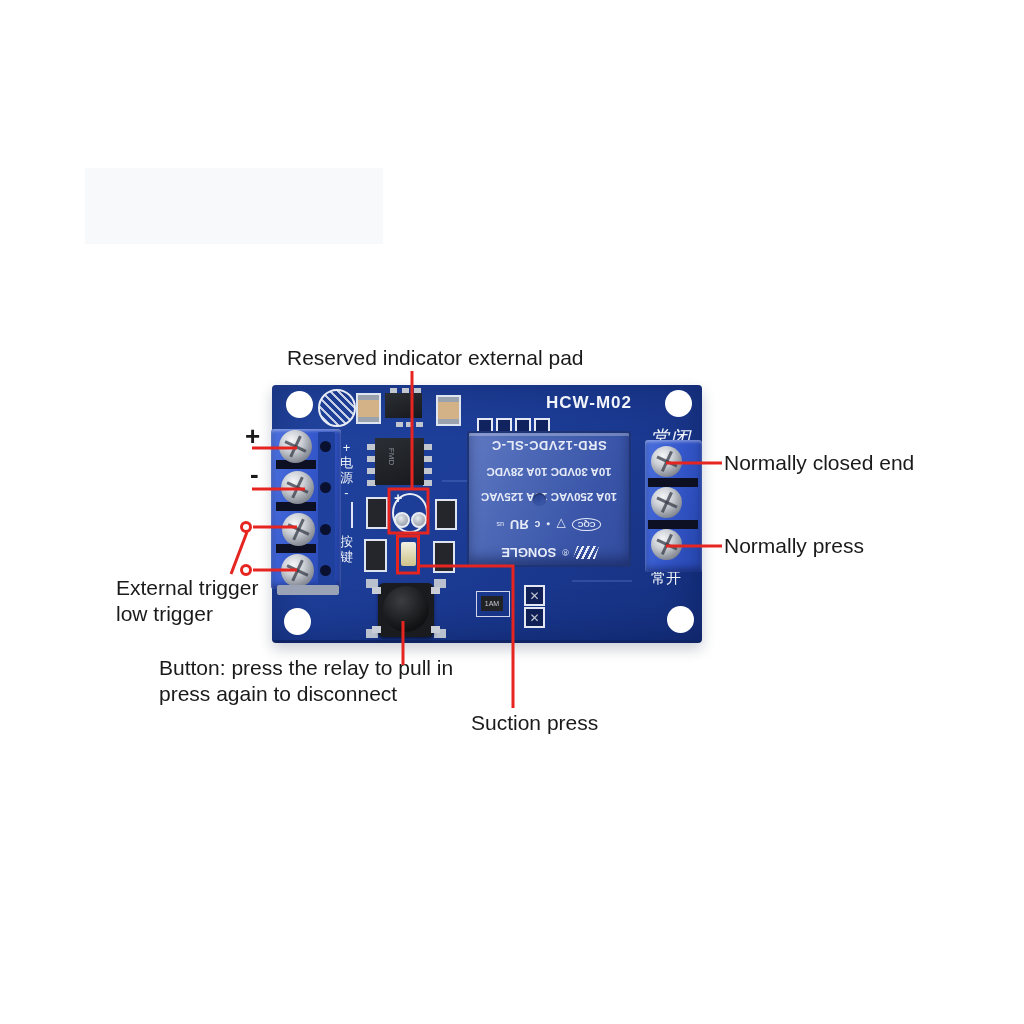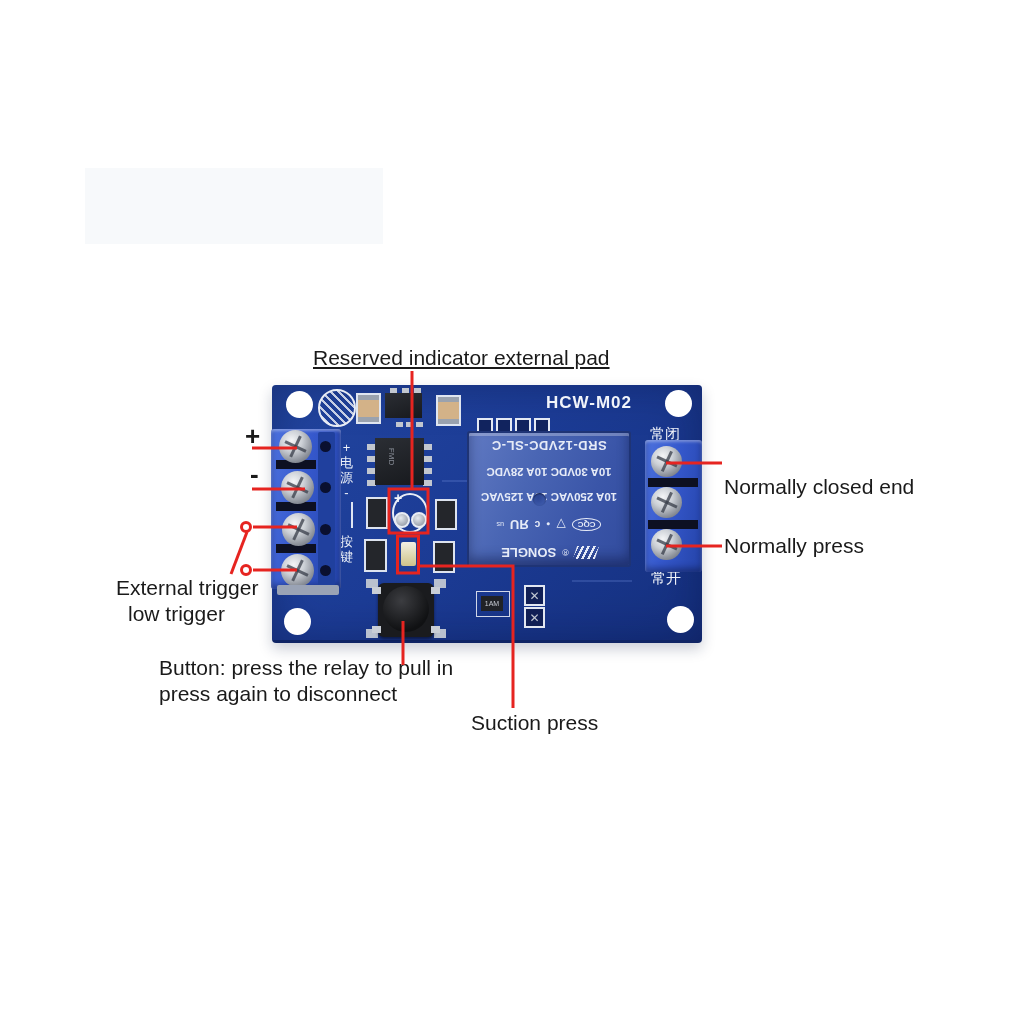--- a/index.html
+++ b/index.html
@@ -178,21 +178,21 @@
 
     <div class="abs" id="sot23-outline" style="left:204px;top:206px;width:32px;height:24px;"></div>
     <div class="abs" id="sot23" style="left:209px;top:211px;width:22px;height:15px;">
       <span>1AM</span>
     </div>
 
     <div class="abs xpad" style="left:252px;top:200px;width:17px;height:17px;">✕</div>
     <div class="abs xpad" style="left:252px;top:222px;width:17px;height:17px;">✕</div>
 
     <div class="abs silk" style="left:274px;top:8px;font-size:17px;font-weight:bold;letter-spacing:1px;">HCW-M02</div>
-    <div class="abs silk" style="left:378px;top:40px;font-size:15px;">常闭</div>
+    <div class="abs silk" style="left:378px;top:40px;font-size:20px;font-style:italic;">常闭</div>
     <div class="abs silk" style="left:379px;top:184px;font-size:15px;">常开</div>
 
     <div class="abs cnv" style="left:68px;top:56px;">
       <span>+</span>
       <span>电</span>
       <span>源</span>
       <span>-</span>
     </div>
     <div class="abs" style="left:79px;top:117px;width:2px;height:26px;background:#dfe5f2;"></div>
     <div class="abs cnv" style="left:68px;top:150px;">
@@ -235,23 +235,23 @@
       <line x1="253" y1="527" x2="297" y2="527"></line>
       <line x1="253" y1="570" x2="297" y2="570"></line>
       <line x1="247" y1="532" x2="231" y2="574"></line>
       <circle cx="246" cy="527" r="4.5"></circle>
       <circle cx="246" cy="570" r="4.5"></circle>
       <line x1="666" y1="463" x2="722" y2="463"></line>
       <line x1="666" y1="546" x2="722" y2="546"></line>
     </g>
   </svg>
 
-  <div class="abs ann" style="left:313px;top:345px;text-decoration:underline;">Reserved indicator external pad</div>
-  <div class="abs ann" style="left:724px;top:474px;">Normally closed end</div>
+  <div class="abs ann" style="left:287px;top:345px;">Reserved indicator external pad</div>
+  <div class="abs ann" style="left:724px;top:450px;">Normally closed end</div>
   <div class="abs ann" style="left:724px;top:533px;">Normally press</div>
   <div class="abs ann big" style="left:245px;top:425px;">+</div>
   <div class="abs ann big" style="left:250px;top:463px;">-</div>
   <div class="abs ann" style="left:116px;top:575px;">External trigger</div>
-  <div class="abs ann" style="left:116px;top:601px;margin-left:12px;">low trigger</div>
+  <div class="abs ann" style="left:116px;top:601px;">low trigger</div>
   <div class="abs ann" style="left:159px;top:681px;">press again to disconnect</div>
   <div class="abs ann" style="left:159px;top:655px;">Button: press the relay to pull in</div>
   <div class="abs ann" style="left:471px;top:710px;">Suction press</div>
 </div>
 
 </body></html>

